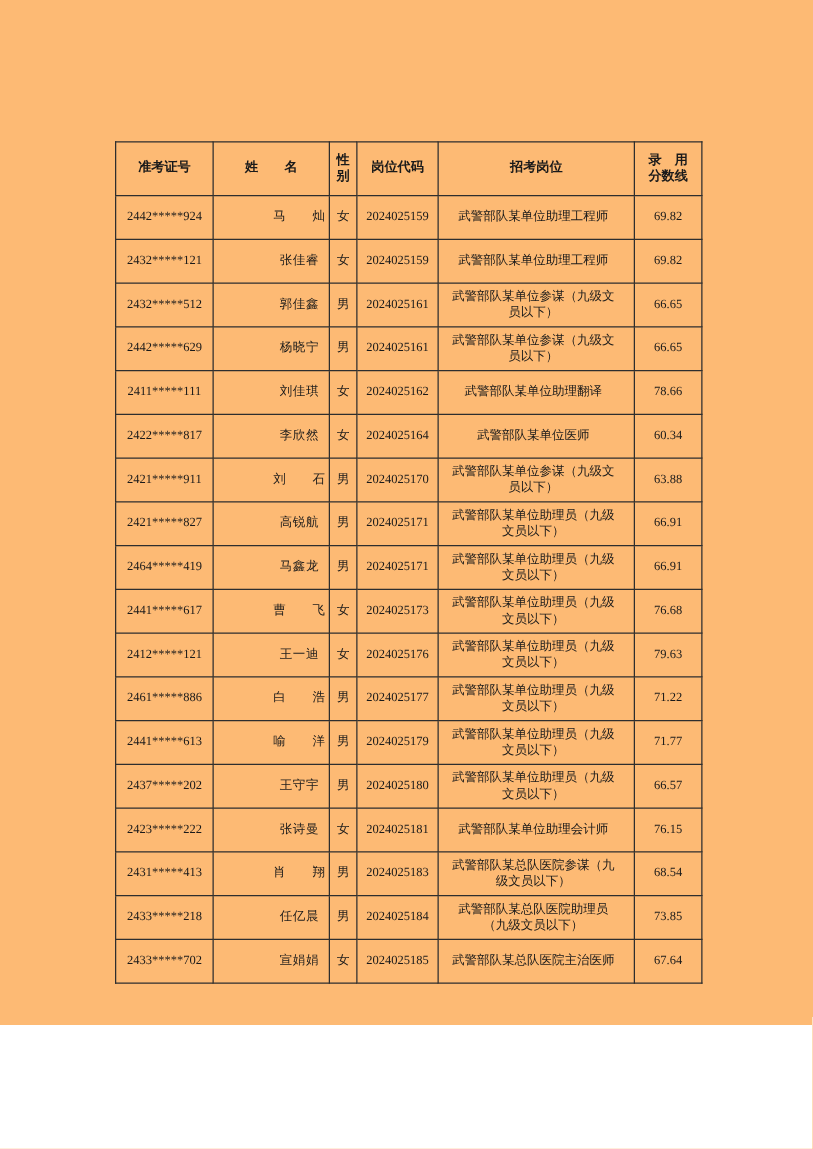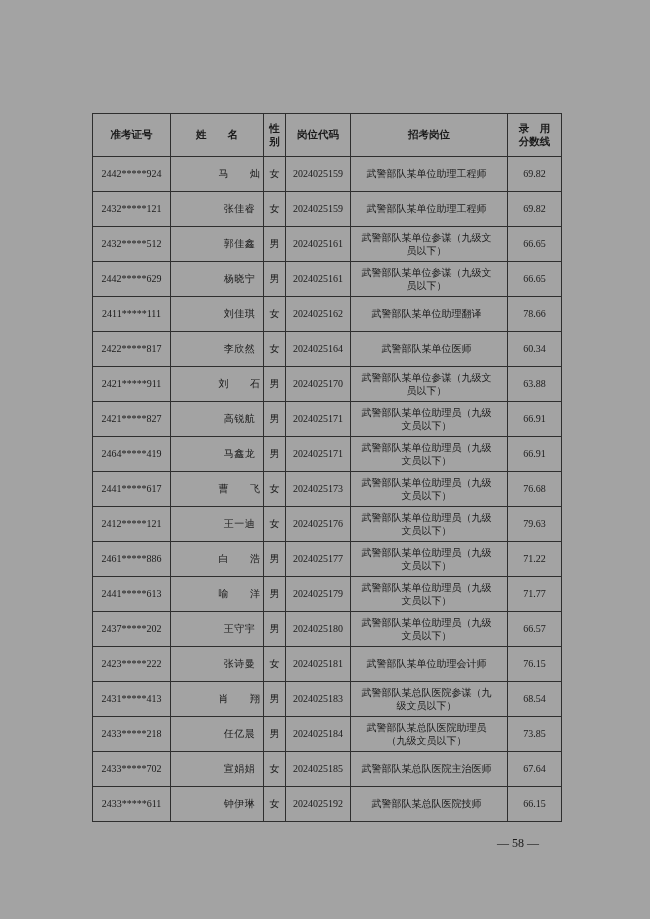--- a/index.html
+++ b/index.html
@@ -3,22 +3,22 @@
 <meta charset="utf-8">
 <style>
   html, body {
     margin: 0;
     padding: 0;
     background: #ffffff;
   }
   .page {
     position: relative;
     width: 650px;
-    height: 919px;
-    background: #a3a3a3;
+    height: 820px;
+    background: #fdba74;
     overflow: hidden;
     font-family: "Liberation Serif", "DejaVu Serif", serif;
     color: #1a1a1a;
   }
   table.score-table {
     position: absolute;
     left: 92px;
     top: 113px;
     width: 469px;
     border-collapse: collapse;
@@ -232,26 +232,18 @@
     <td class="cell-score">73.85</td>
   </tr>
         <tr>
     <td class="cell-ticket">2433*****702</td>
     <td class="cell-name">宣娟娟</td>
     <td class="cell-gender">女</td>
     <td class="cell-code">2024025185</td>
     <td class="cell-position">武警部队某总队医院主治医师</td>
     <td class="cell-score">67.64</td>
   </tr>
-        <tr>
-    <td class="cell-ticket">2433*****611</td>
-    <td class="cell-name">钟伊琳</td>
-    <td class="cell-gender">女</td>
-    <td class="cell-code">2024025192</td>
-    <td class="cell-position">武警部队某总队医院技师</td>
-    <td class="cell-score">66.15</td>
-  </tr>
       </tbody>
   </table>
 
   <div class="page-number">— 58 —</div>
 
 </div>
 
 </body></html>

